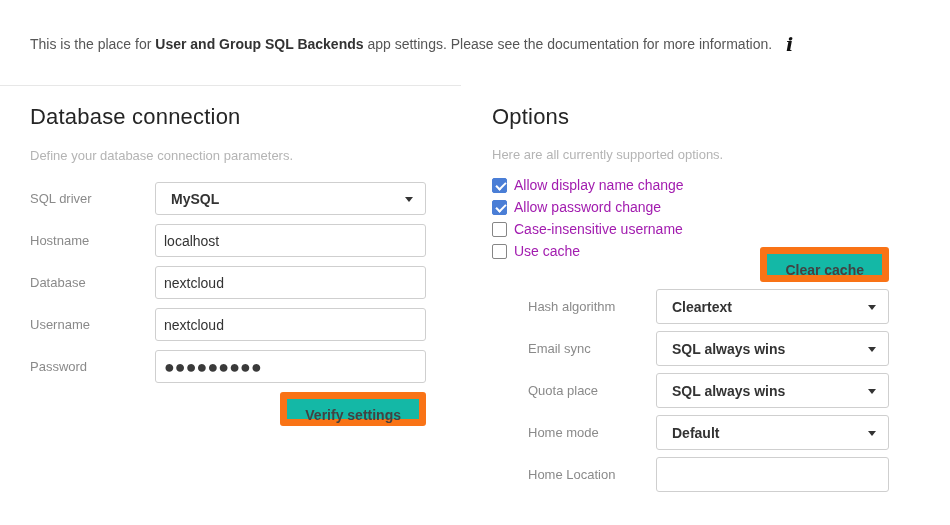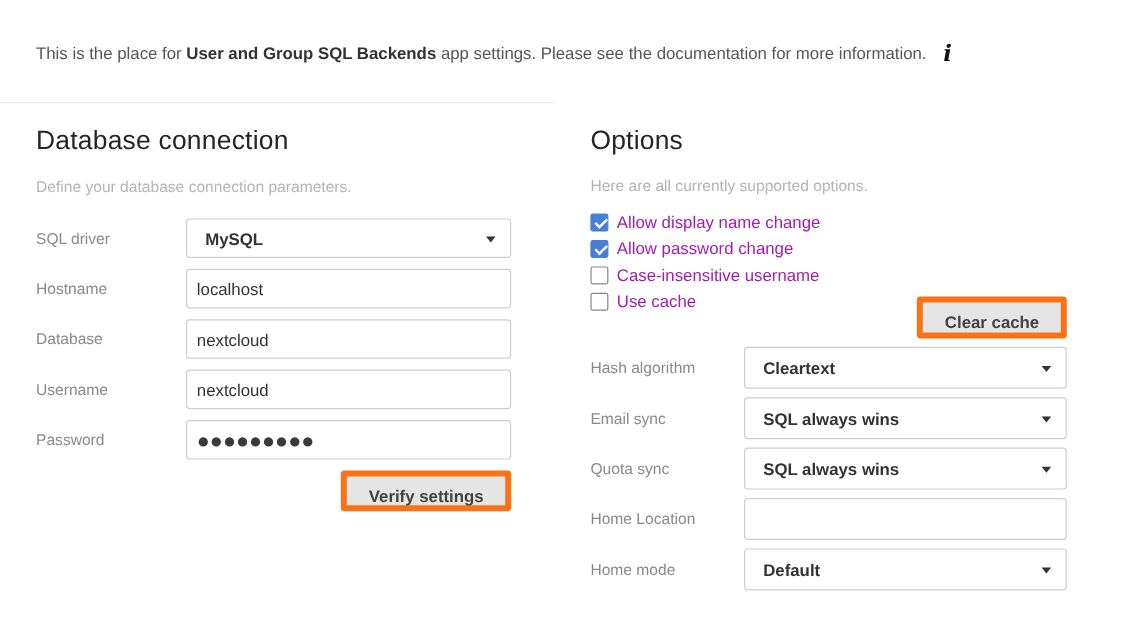--- a/index.html
+++ b/index.html
@@ -47,27 +47,27 @@
   input.password-display { font-size:18px; color:#3a3a3a; letter-spacing:0px; padding-top:2px; }
   .select-box {
     position:relative; display:flex; align-items:center;
     padding:0 28px 0 15px; font-weight:600; cursor:pointer;
   }
   .select-box .caret {
     position:absolute; right:12px; top:50%; margin-top:-2px;
     width:0; height:0; border-left:4.5px solid transparent;
     border-right:4.5px solid transparent; border-top:5.5px solid #333;
   }
-  .section-opt .form-rows { margin-top:27px; }
+  .section-opt .form-rows { margin-top:27px;margin-left:36px; }
   .section-opt .form-row { margin-bottom:7px; }
   .section-opt .select-box, .section-opt input.text-input { width:322px; height:35px; }
 
   
   .btn {
-    display:inline-block; background:#e5e5e5; border:5px solid #f97316; border-radius:3px;
+    display:inline-block; background:#14b8a6; border:7px solid #f97316; border-radius:3px;
     font-family:inherit; font-size:14px; font-weight:700; color:#424242;
     padding:0 18px; height:34px; line-height:32px; cursor:pointer;
   }
   .verify-row { display:flex; justify-content:flex-end; margin-top:0; }
   .clear-cache-btn { position:absolute; top:143px; right:0; height:35px; line-height:33px; }
 
   
   .checkbox-group { margin-top:10px; }
   .checkbox-row { display:flex; align-items:center; height:22px; cursor:pointer; }
   .cb {
@@ -164,33 +164,33 @@
 
     <div class="form-row">
       <span class="row-label">Email sync</span>
       <div class="select-box">
         <span>SQL always wins</span>
         <span class="caret"></span>
       </div>
     </div>
 
     <div class="form-row">
-      <span class="row-label">Quota sync</span>
+      <span class="row-label">Quota place</span>
       <div class="select-box">
         <span>SQL always wins</span>
         <span class="caret"></span>
       </div>
-    </div>
-
-    <div class="form-row">
-      <span class="row-label">Home Location</span>
-      <input class="text-input" type="text" value="" style="">
     </div>
 
     <div class="form-row">
       <span class="row-label">Home mode</span>
       <div class="select-box">
         <span>Default</span>
         <span class="caret"></span>
       </div>
     </div>
+
+    <div class="form-row">
+      <span class="row-label">Home Location</span>
+      <input class="text-input" type="text" value="" style="">
+    </div>
   </div>
 </div>
 
 </body></html>

